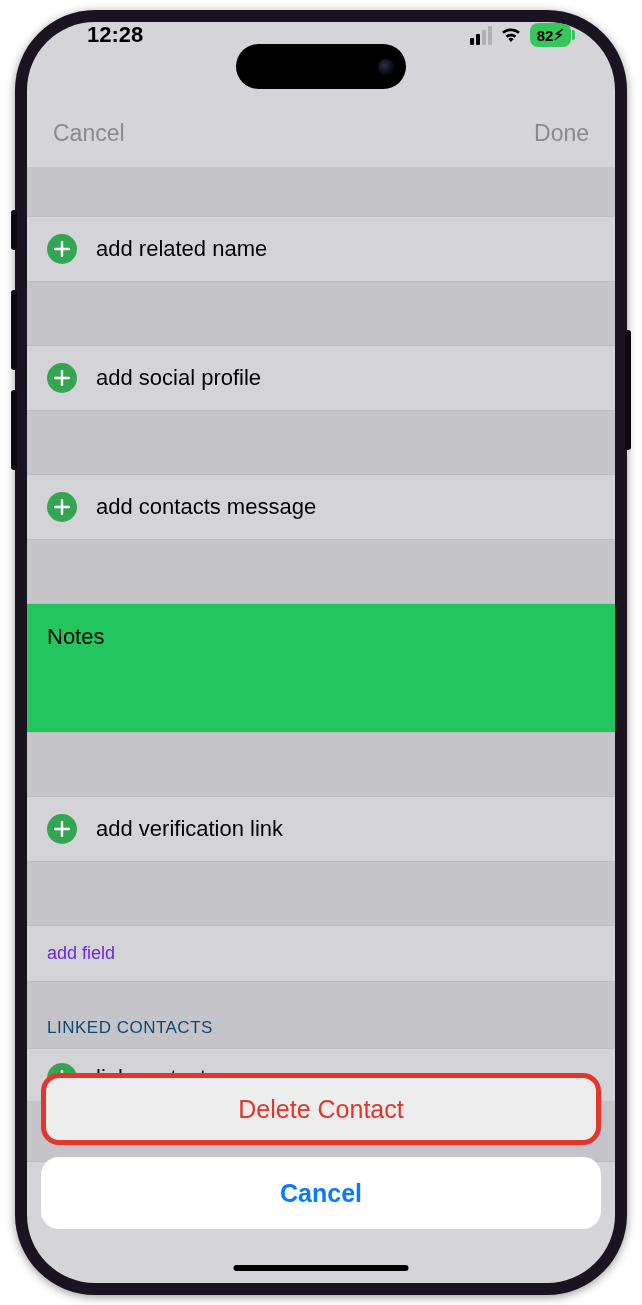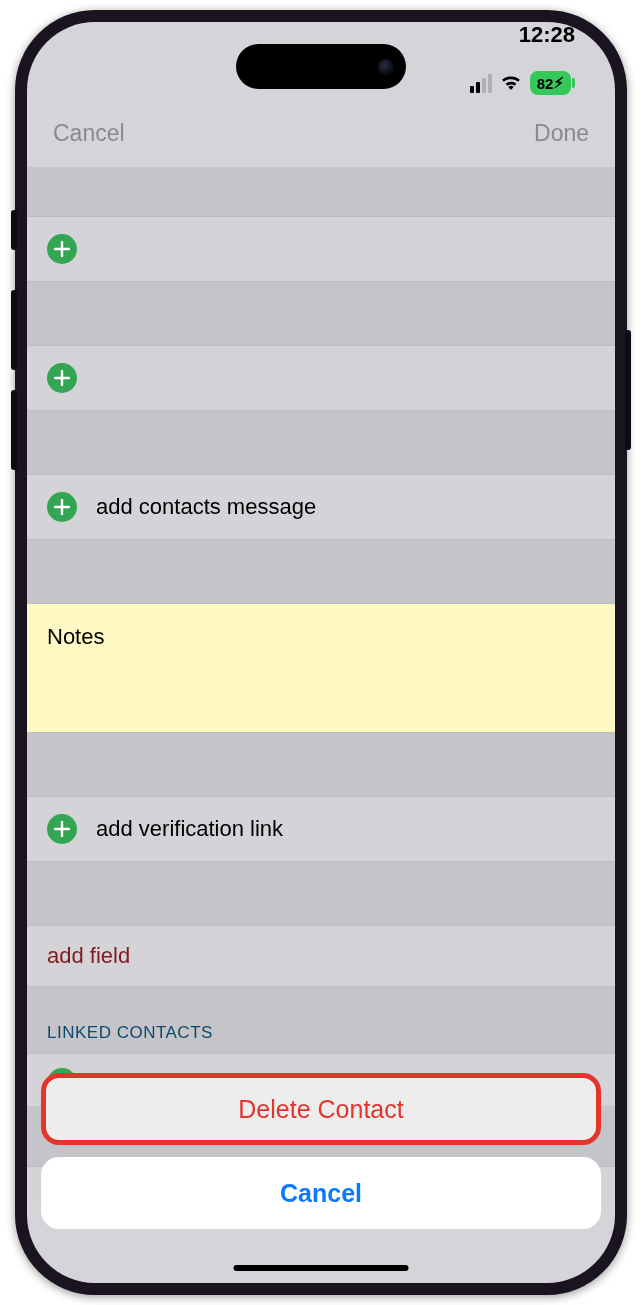--- a/index.html
+++ b/index.html
@@ -53,27 +53,26 @@
     justify-content: flex-end;
     padding-right: 12px;
   }
   .camera-dot {
     width: 16px; height: 16px; border-radius: 50%;
     background: radial-gradient(circle at 40% 40%, #2a2f44 0%, #0a0c14 60%);
   }
   .status-bar {
     height: 80px;
     display: flex;
-    align-items: flex-end;
+    align-items: flex-start;
     padding: 0 40px 6px 40px;
     justify-content: space-between;
     font-size: 22px;
     font-weight: 600;
     color: #000;
-    flex-direction: column;
   }
   .status-time { padding-left: 20px; }
   .status-right { display: flex; align-items: center; gap: 8px; padding-right: 4px; }
   .signal-bars { display: inline-flex; align-items: flex-end; gap: 2px; }
   .signal-bars span { width: 4px; background: #000; border-radius: 1px; }
   .signal-bars span:nth-child(1){height:7px}
   .signal-bars span:nth-child(2){height:11px}
   .signal-bars span:nth-child(3){height:15px;background:#b0b0b4}
   .signal-bars span:nth-child(4){height:19px;background:#b0b0b4}
   .wifi-icon { width: 22px; height: 16px; }
@@ -114,35 +113,35 @@
     margin-top: -1px;
   }
   .plus-icon {
     width: 30px; height: 30px; border-radius: 50%;
     background: #34a653; color: #fff;
     display: inline-flex; align-items: center; justify-content: center;
     flex-shrink: 0;
   }
   .plus-icon svg { width: 16px; height: 16px; }
   .notes-row {
-    background: #fef9c3;
+    background: #22c55e;
     border-top: 1px solid #bdbcc1;
     border-bottom: 1px solid #bdbcc1;
     padding: 20px 20px 82px 20px;
     font-size: 22px;
     color: #000;
     margin-top: -1px;
   }
   .placeholder-row {
     background: #d4d3d8;
     border-top: 1px solid #bdbcc1;
     border-bottom: 1px solid #bdbcc1;
     padding: 17px 20px;
-    font-size: 22px;
-    color: #7f1d1d;
+    font-size: 18px;
+    color: #6d28d9;
     margin-top: -1px;
   }
   .section-header {
     padding: 36px 20px 10px 20px;
     font-size: 17px;
     color: #0c4a6e;
     letter-spacing: 0.5px;
   }
   .link-contacts-row {
     background: #d4d3d8;
@@ -234,30 +233,32 @@
 
     <div class="content">
       <div class="spacer"></div>
 
       <div class="row">
         <span class="plus-icon">
           <svg viewBox="0 0 16 16">
               <path d="M8 1v14M1 8h14" stroke="#fff" stroke-width="2.4" stroke-linecap="round"></path>
             </svg>
         </span>
+        <span>add related name</span>
       </div>
 
       <div class="spacer-lg"></div>
 
       <div class="row">
         <span class="plus-icon">
           <svg viewBox="0 0 16 16">
               <path d="M8 1v14M1 8h14" stroke="#fff" stroke-width="2.4" stroke-linecap="round"></path>
             </svg>
         </span>
+        <span>add social profile</span>
       </div>
 
       <div class="spacer-lg"></div>
 
       <div class="row">
         <span class="plus-icon">
           <svg viewBox="0 0 16 16">
               <path d="M8 1v14M1 8h14" stroke="#fff" stroke-width="2.4" stroke-linecap="round"></path>
             </svg>
         </span>

